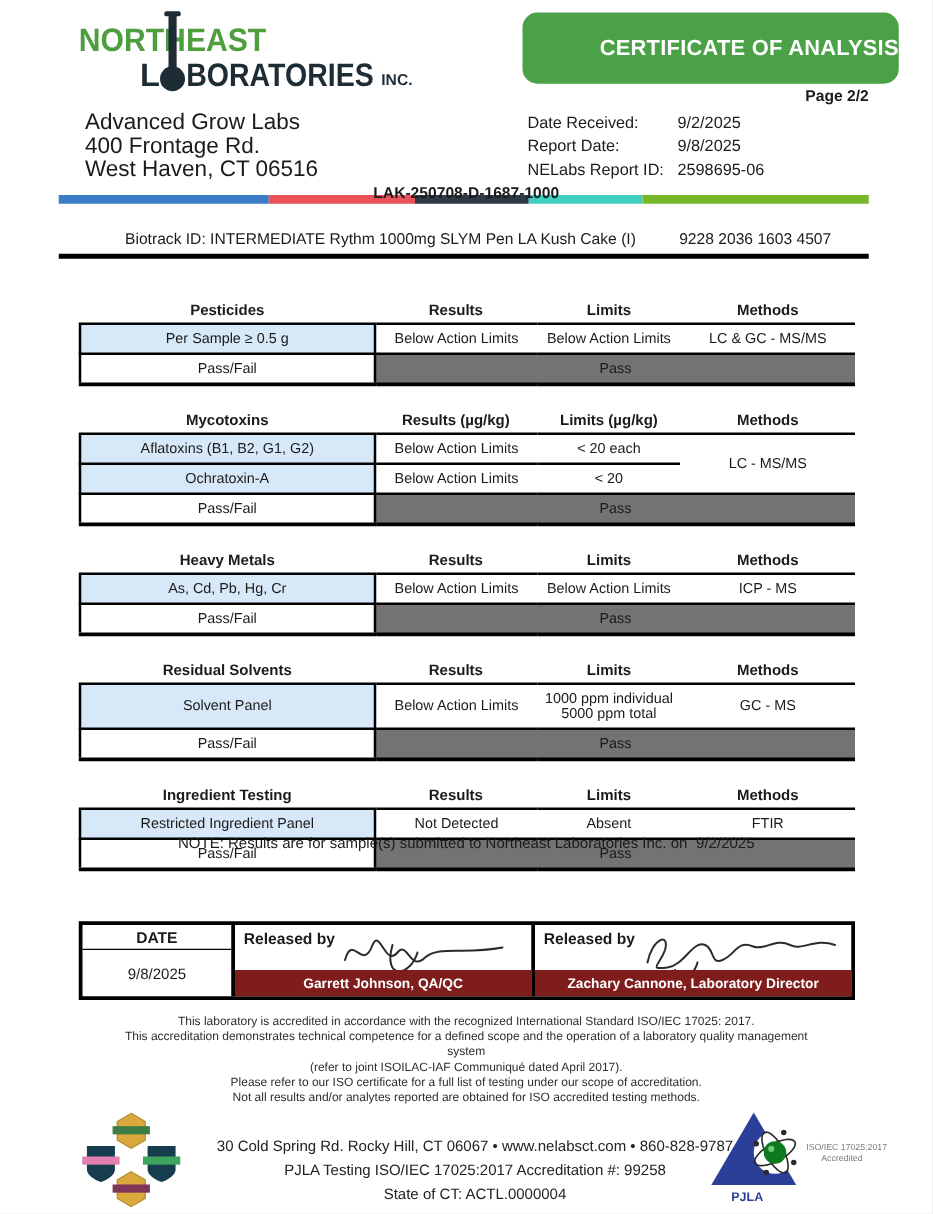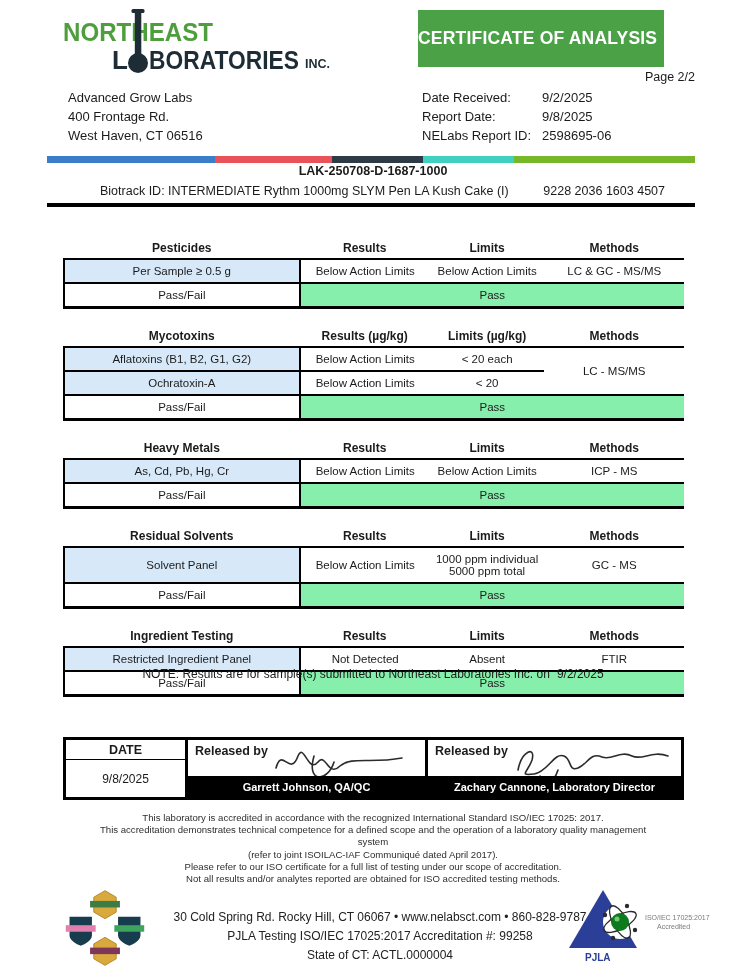--- a/index.html
+++ b/index.html
@@ -1,66 +1,66 @@
 <!DOCTYPE html>
 <html><head>
 <meta charset="utf-8">
 <style>
   html,body{margin:0;padding:0;background:#e8e8e8;font-family:"Liberation Sans",sans-serif;}
   .page{position:relative;width:746px;height:971px;background:#ffffff;margin:0 auto;overflow:hidden;color:#1b1b1b;}
 
   
   .logo-svg{position:absolute;left:55px;top:6px;}
-  .cert-box{position:absolute;left:418px;top:10px;width:246px;height:57px;background:#4aa146;display:flex;align-items:center;justify-content:flex-start;}
+  .cert-box{position:absolute;left:418px;top:10px;width:301px;height:57px;background:#4aa146;display:flex;align-items:center;justify-content:flex-end;border-radius:12px;}
   .cert-box span{color:#ffffff;font-weight:bold;font-size:17.5px;letter-spacing:.2px;}
-  .page-num{position:absolute;right:51px;top:70px;font-weight:normal;font-size:12.5px;}
-  .client{position:absolute;left:68px;top:88px;font-size:13px;line-height:19px;}
+  .page-num{position:absolute;right:51px;top:70px;font-weight:bold;font-size:12.5px;}
+  .client{position:absolute;left:68px;top:88px;font-size:18px;line-height:19px;}
   .meta{position:absolute;left:422px;top:88px;font-size:13px;line-height:19px;}
   .meta .row{display:flex;}
   .meta .lbl{width:120px;}
   .meta .val{}
 
   
   .color-bar{position:absolute;left:47px;top:156px;width:648px;height:7px;display:flex;}
   .bar-seg{height:100%;}
 
-  .lab-id{position:absolute;left:0;top:164px;width:100%;text-align:center;font-weight:bold;font-size:12.5px;}
+  .lab-id{position:absolute;left:0;top:147px;width:100%;text-align:center;font-weight:bold;font-size:12.5px;}
   .biotrack{position:absolute;left:47px;top:184px;width:648px;font-size:12.5px;}
   .biotrack .desc{position:absolute;left:53px;top:0;}
   .biotrack .num{position:absolute;right:30px;top:0;}
   .thick-line{position:absolute;left:47px;top:203px;width:648px;height:3.5px;background:#000;}
 
   
   .tables-wrap{position:absolute;left:63px;top:241px;width:621px;}
   .rt{width:100%;border-collapse:collapse;margin-bottom:20px;table-layout:fixed;}
   .rt col:nth-child(1){width:38%;}
   .rt col:nth-child(2){width:21%;}
   .rt col:nth-child(3){width:18.5%;}
   .rt col:nth-child(4){width:22.5%;}
   .rt th{font-size:12px;font-weight:bold;padding:0 0 3px;border-bottom:2.5px solid #000;}
   .rt td{text-align:center;font-size:11.5px;padding:5px 2px;border-top:2.5px solid #000;border-bottom:2.5px solid #000;white-space:pre-line;}
   .rt td:first-child{border-left:2.5px solid #000;border-right:2.5px solid #000;}
   .rt tr:last-child td{border-bottom:3px solid #000;}
   td.blue{background:#d7e9f9;}
-  td.green{background:#86efac;}
+  td.green{background:#737373;}
 
   .note-line{position:absolute;left:0;top:667px;width:100%;text-align:center;font-size:12px;}
   .note-line .date{margin-left:7px;}
 
   
   .sig-table{position:absolute;left:63px;top:737px;width:621px;height:63px;border:3px solid #000;display:flex;box-sizing:border-box;}
   .sig-date{width:122px;border-right:3px solid #000;box-sizing:border-box;display:flex;flex-direction:column;}
   .sig-date .dlabel{font-weight:bold;font-size:12.5px;text-align:center;padding:3px 0 2px;border-bottom:1.5px solid #000;}
   .sig-date .dval{flex:1;display:flex;align-items:center;justify-content:center;font-size:12px;}
   .sig-cell{position:relative;box-sizing:border-box;}
   .sig-reviewed{width:240px;border-right:3px solid #000;}
   .sig-released{flex:1;}
   .sig-cell .slabel{position:absolute;left:7px;top:4px;font-weight:bold;font-size:12.5px;}
   .sig-cell svg{position:absolute;}
-  .sig-bar{position:absolute;left:0;right:0;bottom:0;height:21px;background:#000000;color:#fff;font-weight:bold;font-size:11px;display:flex;align-items:center;justify-content:center;}
+  .sig-bar{position:absolute;left:0;right:0;bottom:0;height:21px;background:#7f1d1d;color:#fff;font-weight:bold;font-size:11px;display:flex;align-items:center;justify-content:center;}
 
   
   .disclaimer{position:absolute;left:93px;top:812px;width:560px;text-align:center;font-size:9.6px;line-height:12.2px;color:#2e2e2e;}
 
   
   .badges{position:absolute;left:55px;top:886px;}
   .footer-center{position:absolute;left:150px;top:908px;width:460px;text-align:center;font-size:12px;line-height:19px;color:#222;}
   .pjla{position:absolute;left:565px;top:884px;}
 </style>
 </head>

